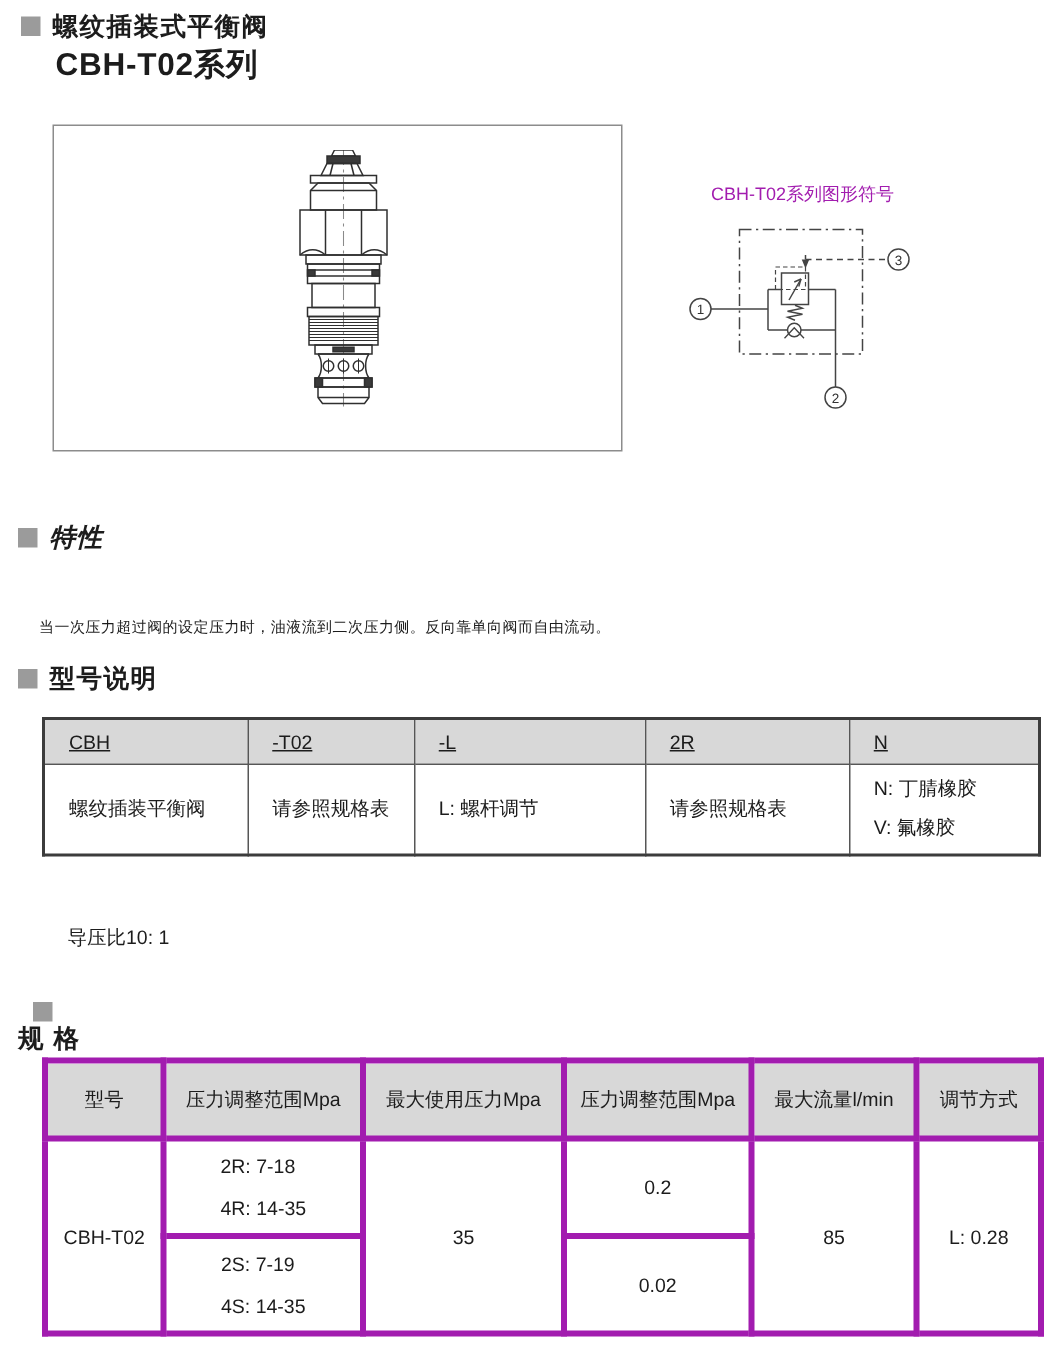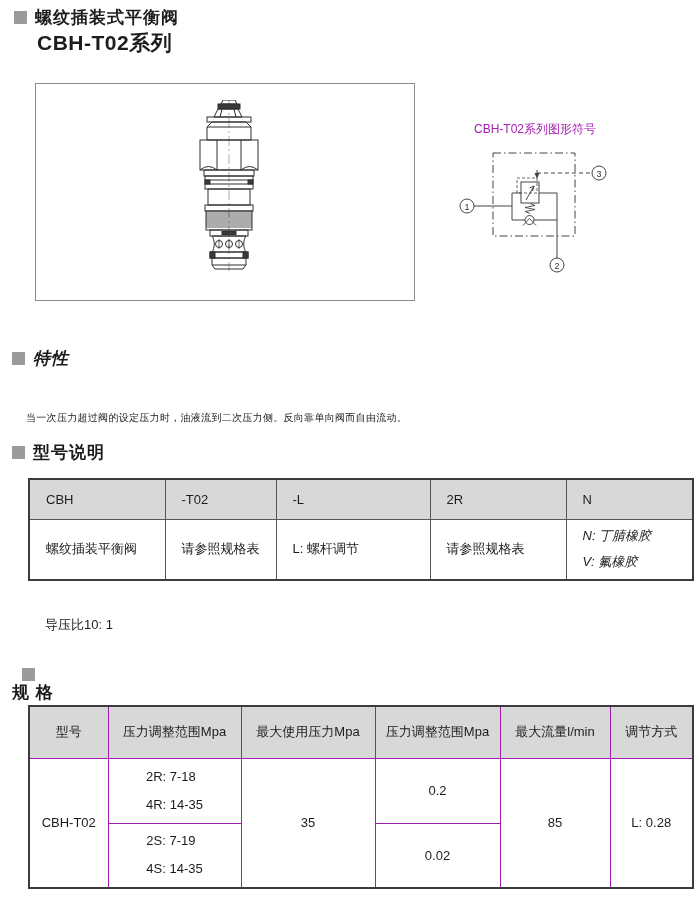--- a/index.html
+++ b/index.html
@@ -21,31 +21,31 @@
   .section-heading { position:absolute; left:12px; display:flex; align-items:center; font-size:17px; font-weight:bold; letter-spacing:1px; }
   .sh-features { top:347px;font-style:italic; }
   .sh-model { top:441px; }
   .sh-spec { top:668px;flex-direction:column; }
 
   .features-text { position:absolute; left:26px; top:386px; font-size:10px; letter-spacing:0.3px;margin-top:25px; }
 
   table { border-collapse:collapse; table-layout:fixed; position:absolute; background:#fff; }
   .model-table { left:28px; top:478px; width:664px; font-size:13px; border:2px solid #3c3c3c; }
   .model-table th, .model-table td { border:1px solid #565656; font-weight:normal; text-align:left; padding:0 4px 0 16px; overflow:hidden; }
-  .model-table thead tr { height:40px; }
+  .model-table thead tr { height:30px;text-decoration:underline; }
   .model-table thead th { background:#d8d8d8; }
   .model-table .row-labels { height:38px; }
   .model-table .row-values { height:61px; }
-  .two-lines { line-height:26px;font-style:italic; }
+  .two-lines { line-height:26px; }
   .two-lines span { display:block; }
 
   .note { position:absolute; left:45px; top:616px; font-size:13px; }
 
   .spec-table { left:28px; top:705px; width:664px; font-size:13px; border:2px solid #3c3c3c; }
-  .spec-table th, .spec-table td { border:1px solid #a21caf; font-weight:normal; text-align:center; padding:0; overflow:hidden; }
+  .spec-table th, .spec-table td { border:4px solid #a21caf; font-weight:normal; text-align:center; padding:0; overflow:hidden; }
   .spec-table thead tr { height:52px; }
   .spec-table thead th { background:#d8d8d8; }
   .spec-table tbody tr { height:65px; }
   .range-block { display:inline-block; text-align:left; line-height:28px; }
   .range-block span { display:block; }
 </style>
 </head>
 <body>
 
 <div class="page">

